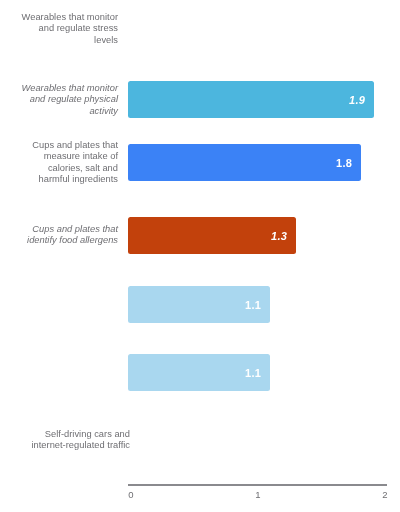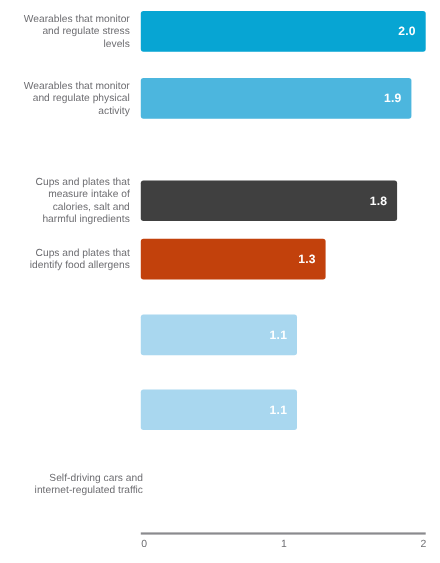--- a/index.html
+++ b/index.html
@@ -99,40 +99,37 @@
 </style>
 </head>
 <body>
 
 <div id="chart-root">
 
   <div class="rows">
 
     <div class="bar-row" style="top:10px;">
       <div class="row-label">Wearables that monitor and regulate stress levels</div>
-      <div class="bar" style="width:259px;background:#07a5d3;">
-        <span class="bar-value">2.0</span>
-      </div>
     </div>
 
-    <div class="bar-row" style="top:71px;">
+    <div class="bar-row" style="top:81px;font-style:italic;">
       <div class="row-label">Wearables that monitor and regulate physical activity</div>
       <div class="bar" style="width:246px;background:#4cb6de;padding-left:45px;">
         <span class="bar-value">1.9</span>
       </div>
     </div>
 
-    <div class="bar-row" style="top:164px;">
+    <div class="bar-row" style="top:144px;">
       <div class="row-label">Cups and plates that measure intake of calories, salt and harmful ingredients</div>
-      <div class="bar" style="width:233px;background:#404040;">
+      <div class="bar" style="width:233px;background:#3b82f6;">
         <span class="bar-value">1.8</span>
       </div>
     </div>
 
-    <div class="bar-row" style="top:217px;">
+    <div class="bar-row" style="top:217px;font-style:italic;">
       <div class="row-label">Cups and plates that identify food allergens</div>
       <div class="bar" style="width:168px;background:#c2410c;">
         <span class="bar-value">1.3</span>
       </div>
     </div>
 
     <div class="bar-row" style="top:286px;">
       <div class="bar" style="width:142px;background:#a9d7ef;">
         <span class="bar-value">1.1</span>
       </div>

